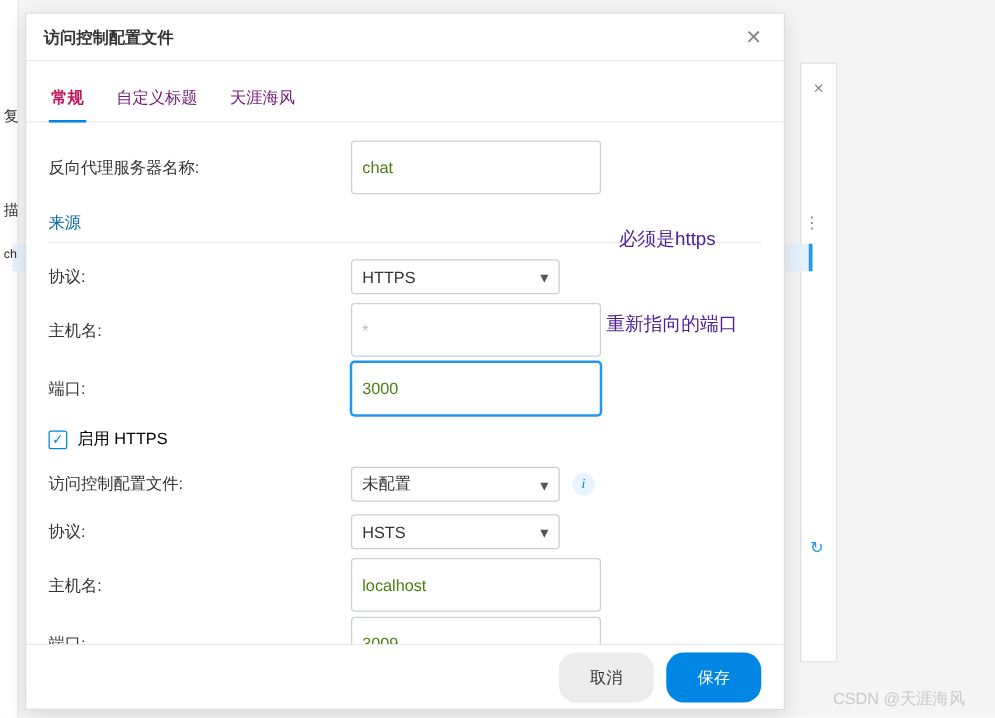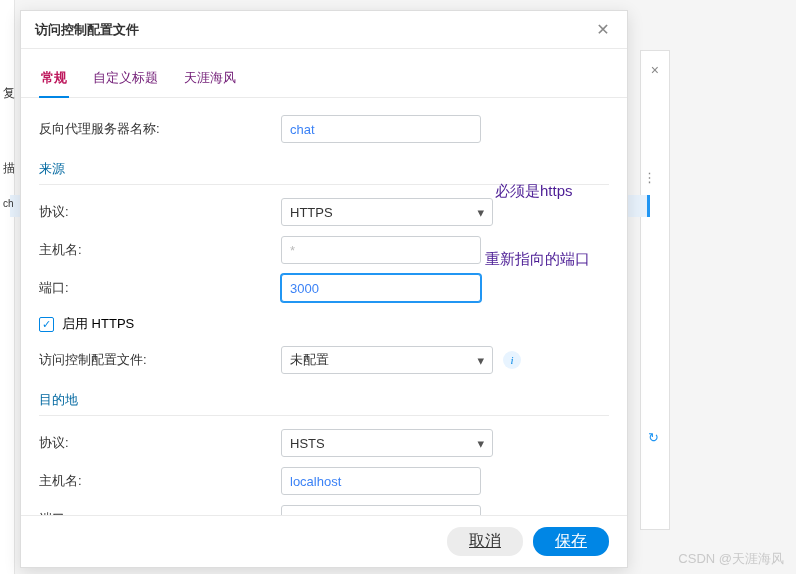--- a/index.html
+++ b/index.html
@@ -21,41 +21,41 @@
 
     .tabs { display: flex; gap: 22px; padding: 0 18px; margin-top: 12px; border-bottom: 1px solid #eaeaea; }
     .tab { padding: 8px 2px 10px; font-size: 13px; color: #701a75; cursor: pointer; position: relative; }
     .tab.active { color: #be185d; font-weight: 600; }
     .tab.active::after { content: ""; position: absolute; left: 0; right: 0; bottom: -1px; height: 2px; background: #0086e5; }
 
     .form-area { flex: 1; overflow: auto; padding: 14px 18px 0; }
     .row { display: flex; align-items: center; min-height: 34px; margin-bottom: 4px; }
     .label { width: 242px; color: #333; font-size: 13px; }
     .field { width: 200px; position: relative; }
-    .field input[type="text"] { width: 100%; height: 28px; border: 1px solid #ccd0d4; border-radius: 3px; padding: 0 8px; font-size: 13px; color: #3b82f6; }
+    .field input[type="text"] { width: 100%; height: 43px; border: 1px solid #ccd0d4; border-radius: 3px; padding: 0 8px; font-size: 13px; color: #4d7c0f; }
     .field input::placeholder { color: #bbb; }
     .field input.focused { border-color: #2196f3; box-shadow: 0 0 0 1px #2196f3; }
 
-    .select { width: 212px; height: 28px; border: 1px solid #ccd0d4; border-radius: 3px; padding: 0 8px; display: flex; align-items: center; cursor: pointer; position: relative; font-size: 13px; color: #333; gap: 24px; }
+    .select { width: 167px; height: 28px; border: 1px solid #ccd0d4; border-radius: 3px; padding: 0 8px; display: flex; align-items: center; cursor: pointer; position: relative; font-size: 13px; color: #333; gap: 24px; }
     .select .chev { margin-left: auto; color: #555; }
     .info-icon { margin-left: 10px; width: 18px; height: 18px; border-radius: 50%; background: #e8f4ff; color: #0086e5; display: flex; align-items: center; justify-content: center; font-size: 11px; font-style: italic; font-family: serif; cursor: pointer; }
 
     .section-title { color: #0369a1; font-size: 13px; padding: 10px 0 6px; border-bottom: 1px solid #eaeaea; margin-bottom: 10px; }
 
     .checkbox-row { display: flex; align-items: center; gap: 8px; padding: 6px 0 10px; }
     .checkbox { width: 15px; height: 15px; border: 1px solid #0086e5; border-radius: 2px; display: flex; align-items: center; justify-content: center; color: #0086e5; cursor: pointer; font-size: 11px; }
 
     .annotation { position: absolute; color: #4c1d95; font-size: 15px; z-index: 20; white-space: nowrap; }
 
     .dlg-footer { height: 52px; border-top: 1px solid #eaeaea; display: flex; align-items: center; justify-content: flex-end; gap: 10px; padding: 0 18px; }
-    .btn { height: 29px; min-width: 76px; border-radius: 14px; border: none; font-size: 16px; cursor: pointer; display: flex; align-items: center; justify-content: center; text-decoration: underline; }
+    .btn { height: 40px; min-width: 76px; border-radius: 14px; border: none; font-size: 13px; cursor: pointer; display: flex; align-items: center; justify-content: center; }
     .btn.secondary { background: #ececec; color: #333; }
     .btn.primary { background: #0086e5; color: #fff; }
 
-    .watermark { position: absolute; right: 12px; bottom: 6px; color: #c9c9c9; font-size: 13px; z-index: 30; margin-top: 27px; }
+    .watermark { position: absolute; right: 24px; bottom: 6px; color: #c9c9c9; font-size: 13px; z-index: 30; margin-top: 27px; }
   </style>
 </head>
 <body>
 
 <div class="bg-hint"></div>
 <div class="bg-panel"></div>
 <div class="bg-row"></div>
 <div class="bg-ch">ch</div>
 <div class="bg-f">复</div>
 <div class="bg-d">描</div>
@@ -109,21 +109,20 @@
 
     <div class="row">
       <div class="label">访问控制配置文件:</div>
       <div class="select">
         <span>未配置</span>
         <span class="chev">▾</span>
       </div>
       <div class="info-icon">i</div>
     </div>
 
-    <div class="section-title">目的地</div>
 
     <div class="row">
       <div class="label">协议:</div>
       <div class="select">
         <span>HSTS</span>
         <span class="chev">▾</span>
       </div>
     </div>
 
     <div class="row">

